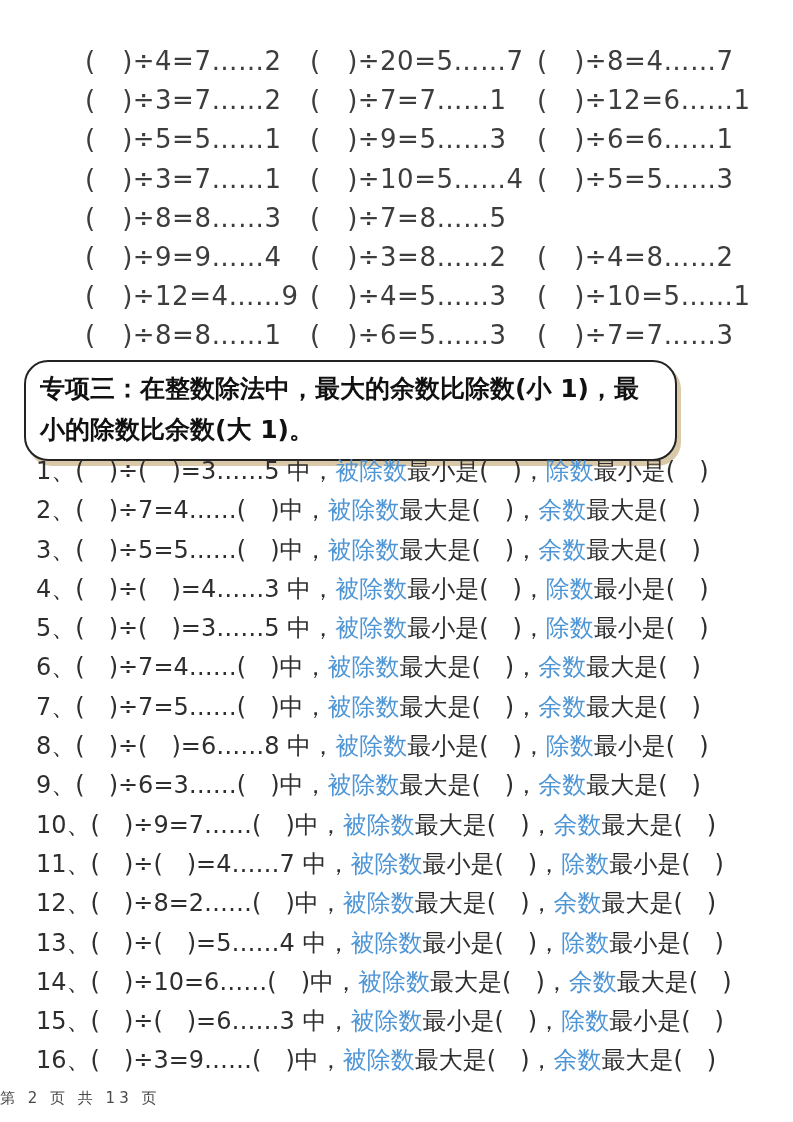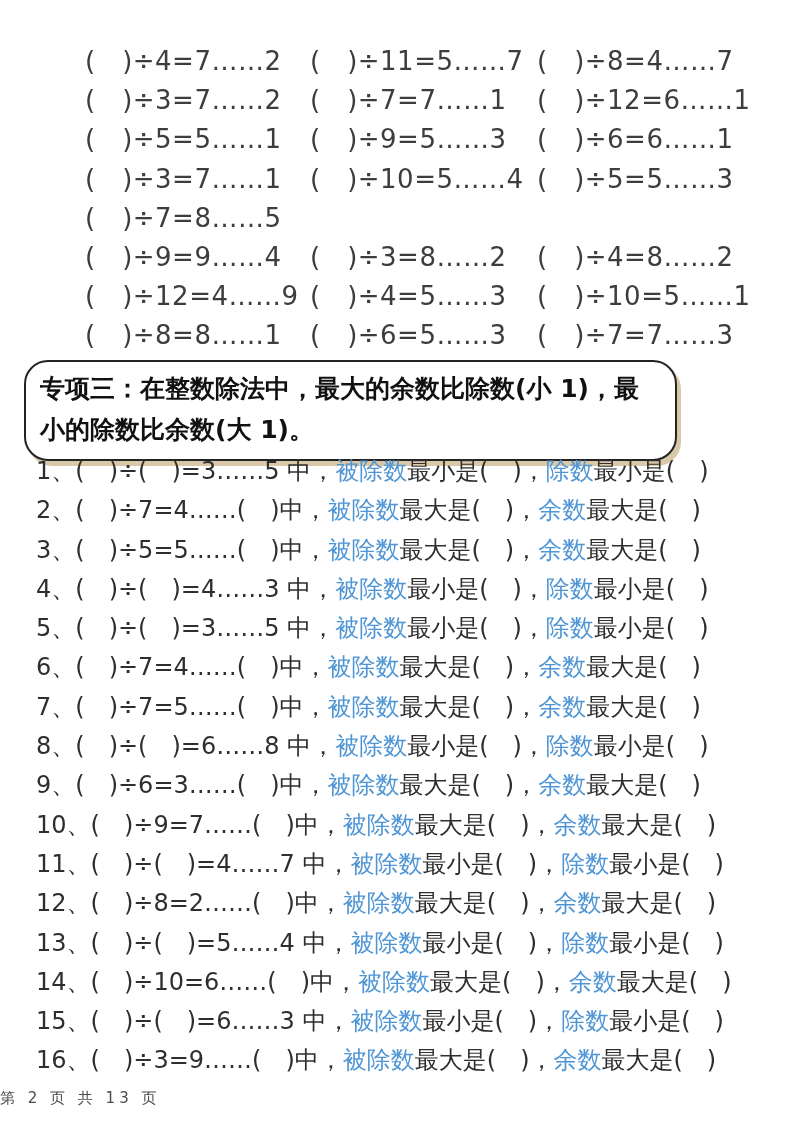--- a/index.html
+++ b/index.html
@@ -69,21 +69,21 @@
 </style>
 </head>
 <body>
 
 <div class="page">
 
   <div class="eq-grid">
 
       <div class="eq-row">
         <span class="eq">(　)÷4=7……2</span>
-        <span class="eq">(　)÷11=5……7</span>
+        <span class="eq">(　)÷20=5……7</span>
         <span class="eq">(　)÷8=4……7</span>
       </div>
 
       <div class="eq-row">
         <span class="eq">(　)÷3=7……2</span>
         <span class="eq">(　)÷7=7……1</span>
         <span class="eq">(　)÷12=6……1</span>
       </div>
 
       <div class="eq-row">
@@ -92,20 +92,21 @@
         <span class="eq">(　)÷6=6……1</span>
       </div>
 
       <div class="eq-row">
         <span class="eq">(　)÷3=7……1</span>
         <span class="eq">(　)÷10=5……4</span>
         <span class="eq">(　)÷5=5……3</span>
       </div>
 
       <div class="eq-row">
+        <span class="eq">(　)÷8=8……3</span>
         <span class="eq">(　)÷7=8……5</span>
       </div>
 
       <div class="eq-row">
         <span class="eq">(　)÷9=9……4</span>
         <span class="eq">(　)÷3=8……2</span>
         <span class="eq">(　)÷4=8……2</span>
       </div>
 
       <div class="eq-row">

